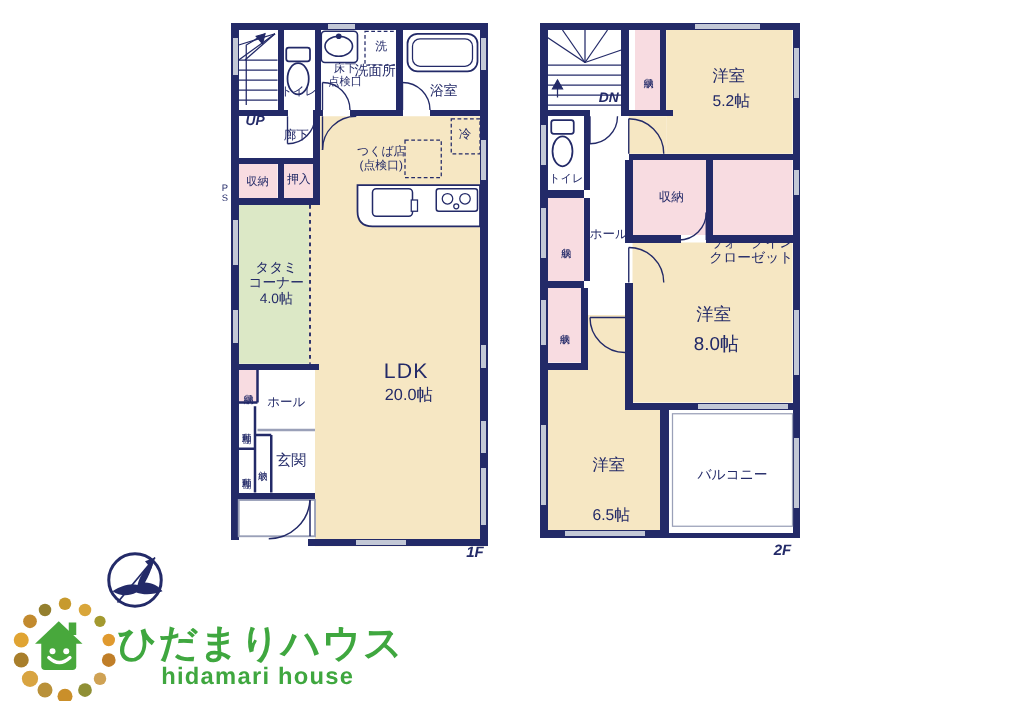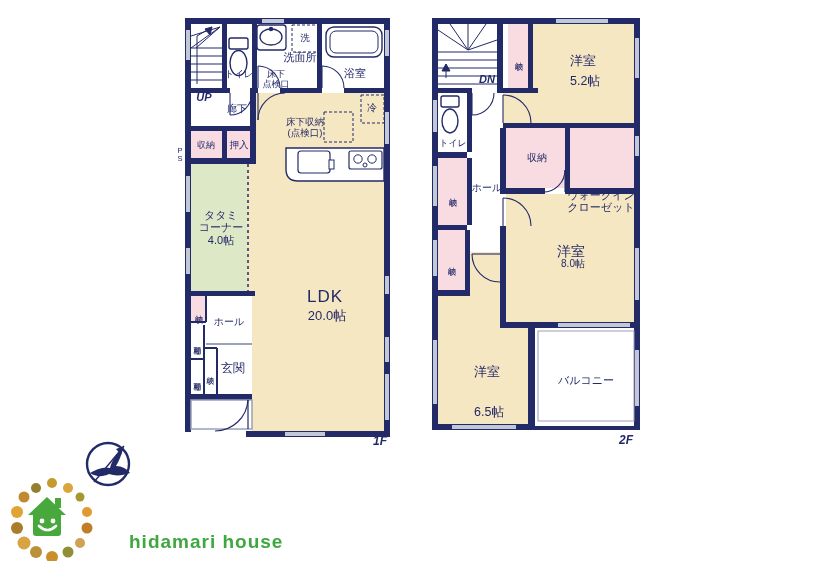--- a/index.html
+++ b/index.html
@@ -266,25 +266,25 @@
       <path d="M39,526 Q47.5,534 56,526" fill="none" stroke="#fff" stroke-width="2.6" stroke-linecap="round"></path>
     </g>
   </g>
 </svg>
 
 <div class="plan-label it" style="left:204px;top:97px;font-size:11px;">UP</div>
 <div class="plan-label" style="left:217px;top:109px;font-size:10px;margin-left:20px;">廊下</div>
 <div class="plan-label" style="left:239px;top:74px;font-size:9.5px;">トイレ</div>
 <div class="plan-label" style="left:300px;top:57px;font-size:11px;">洗面所</div>
 <div class="plan-label" style="left:305px;top:38px;font-size:9.5px;">洗</div>
-<div class="plan-label" style="left:276px;top:79px;font-size:9px;">床下
+<div class="plan-label" style="left:276px;top:60px;font-size:9px;">床下
 点検口</div>
 <div class="plan-label" style="left:355px;top:73px;font-size:11px;">浴室</div>
 <div class="plan-label" style="left:372px;top:108px;font-size:10px;">冷</div>
-<div class="plan-label" style="left:305px;top:128px;font-size:9.5px;">床下収納
+<div class="plan-label" style="left:305px;top:128px;font-size:9.5px;">つくば店
 (点検口)</div>
 <div class="plan-label" style="left:180px;top:154px;font-size:7.5px;line-height:1;">P
 S</div>
 <div class="plan-label" style="left:206px;top:145px;font-size:9px;">収納</div>
 <div class="plan-label" style="left:239px;top:145px;font-size:9.5px;">押入</div>
 <div class="plan-label" style="left:221px;top:227px;font-size:11px;">タタミ
 コーナー
 4.0帖</div>
 <div class="plan-label" style="left:325px;top:297px;font-size:17px;letter-spacing:1px;">LDK</div>
 <div class="plan-label" style="left:327px;top:316px;font-size:13px;">20.0帖</div>
@@ -301,21 +301,22 @@
 <div class="plan-label" style="left:583px;top:61px;font-size:13px;">洋室</div>
 <div class="plan-label" style="left:585px;top:81px;font-size:12.5px;">5.2帖</div>
 <div class="plan-label" style="left:453px;top:143px;font-size:9px;">トイレ</div>
 <div class="plan-label v" style="left:452px;top:192px;font-size:8px;">収納</div>
 <div class="plan-label v" style="left:451px;top:261px;font-size:8px;">収納</div>
 <div class="plan-label" style="left:487px;top:188px;font-size:10px;">ホール</div>
 <div class="plan-label" style="left:537px;top:158px;font-size:10px;">収納</div>
 <div class="plan-label" style="left:601px;top:161px;font-size:11px;margin-top:40px;">ウォークイン
 クローゼット</div>
 <div class="plan-label" style="left:571px;top:252px;font-size:14px;">洋室</div>
-<div class="plan-label" style="left:573px;top:264px;font-size:10px;">8.0帖</div>
+<div class="plan-label" style="left:573px;top:276px;font-size:15px;">8.0帖</div>
 <div class="plan-label" style="left:487px;top:372px;font-size:13px;">洋室</div>
 <div class="plan-label" style="left:489px;top:412px;font-size:12.5px;">6.5帖</div>
 <div class="plan-label" style="left:586px;top:380px;font-size:11px;">バルコニー</div>
 <div class="plan-label floor-tag" style="left:626px;top:441px;">2F</div>
 
+<div id="brand-jp">ひだまりハウス</div>
 <div id="brand-en">hidamari house</div>
 
 </div>
 
 </body></html>

